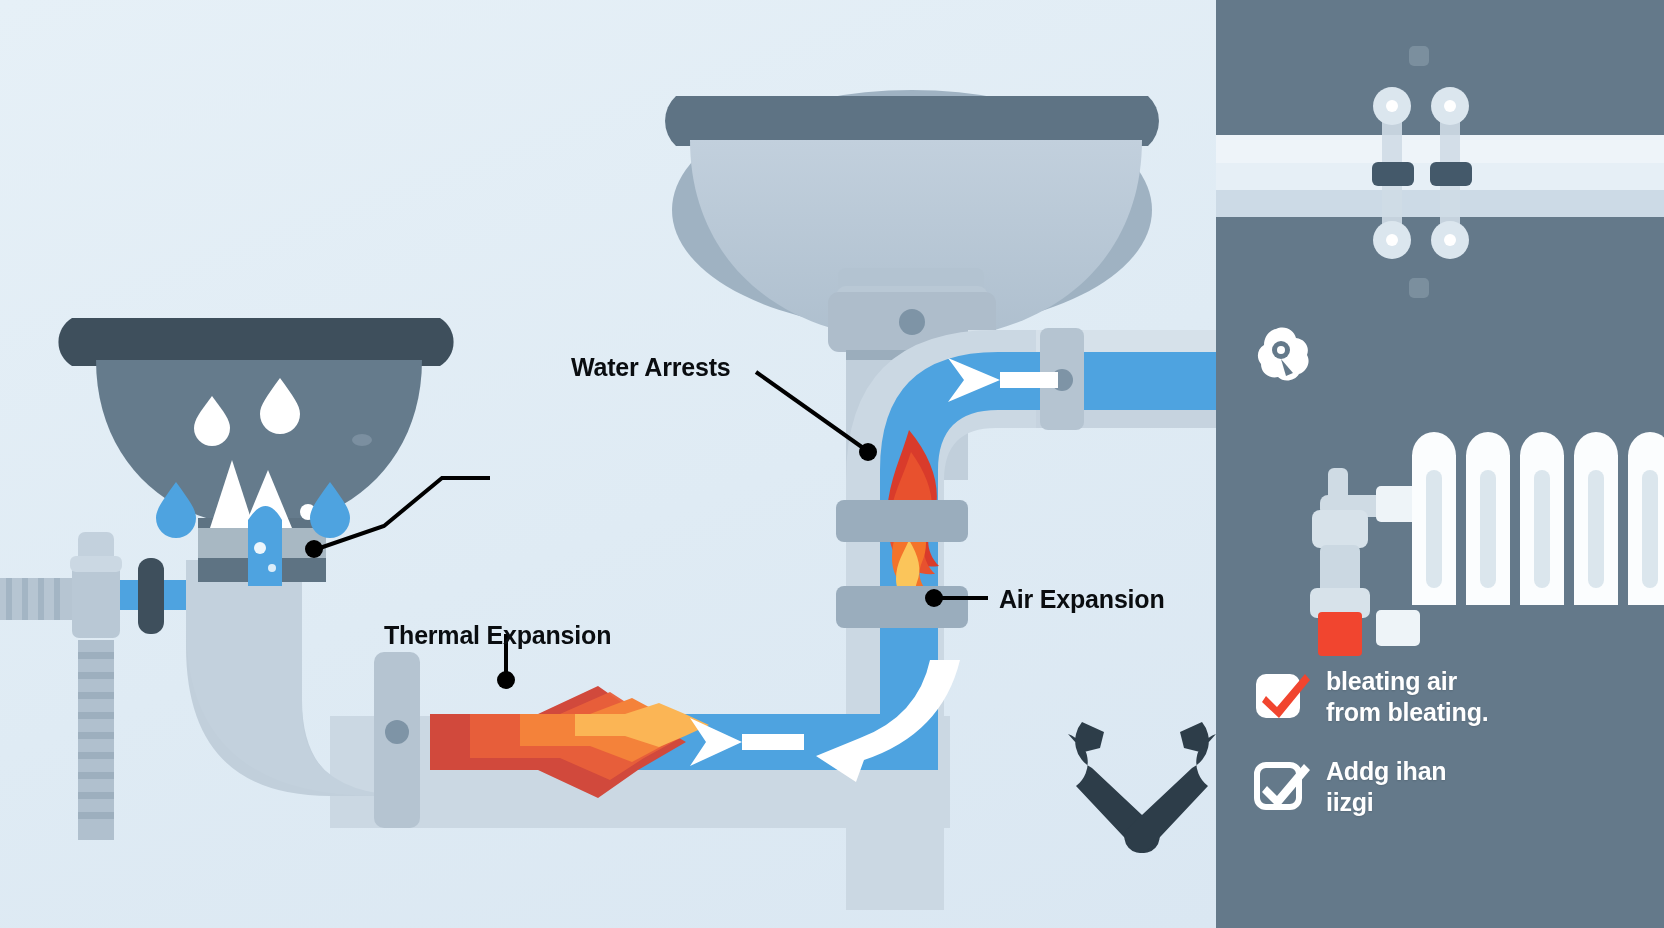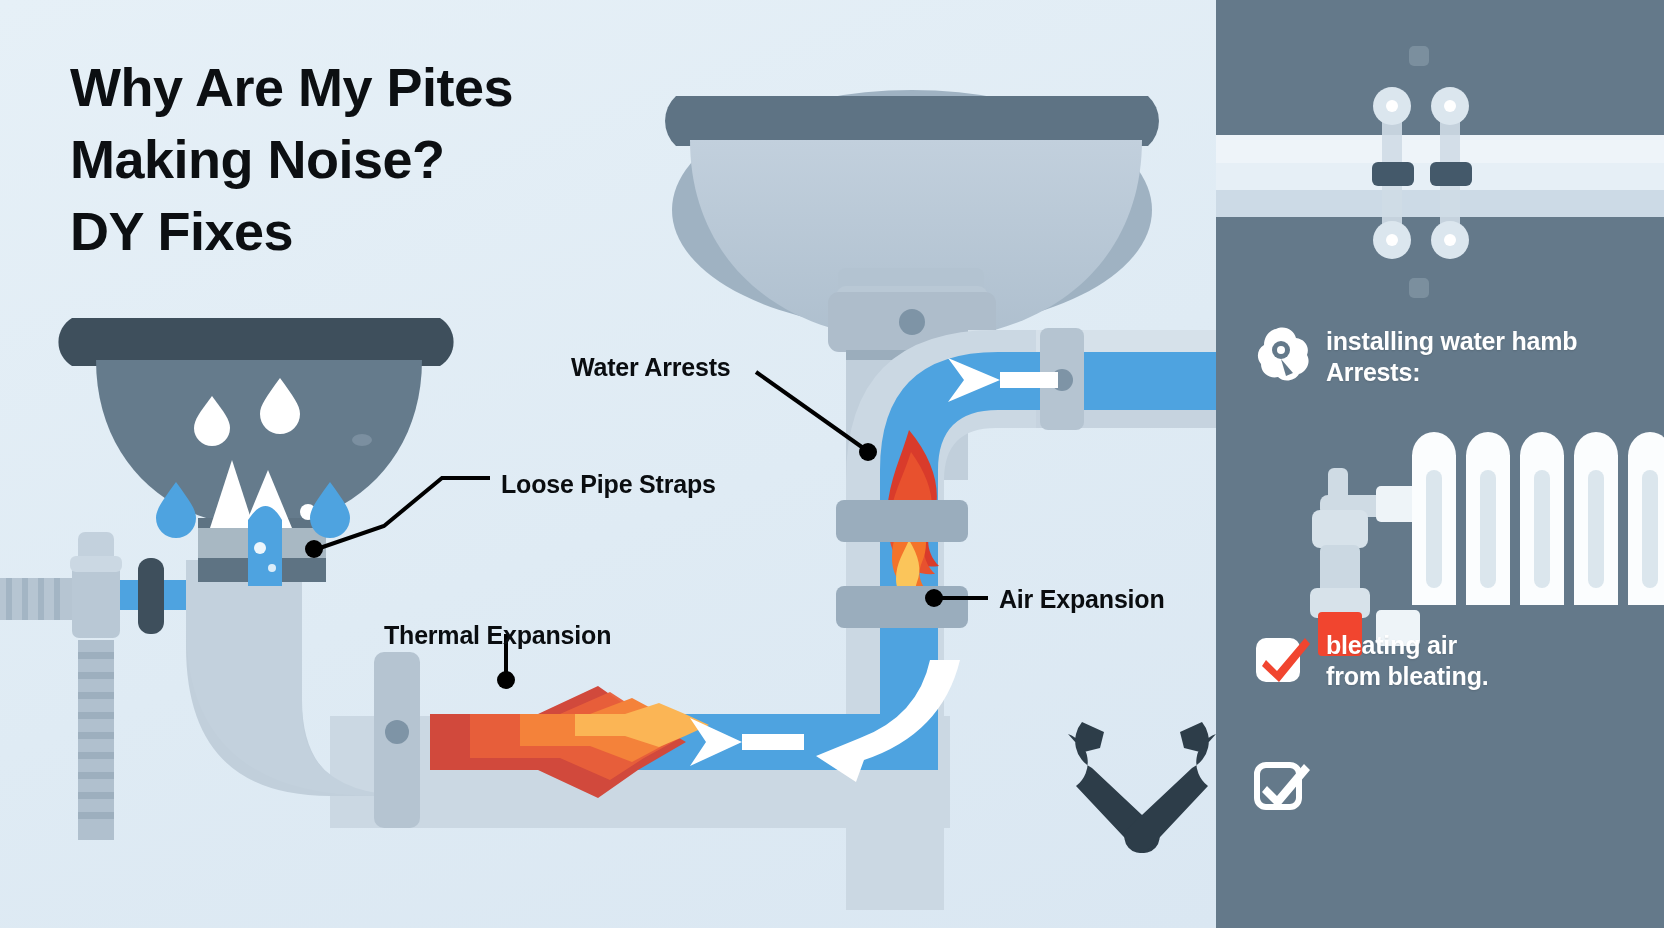--- a/index.html
+++ b/index.html
@@ -87,35 +87,30 @@
   .rp-text {
     color: #ffffff;
     font-size: 25px;
     font-weight: 600;
     line-height: 1.22;
     letter-spacing: -0.2px;
     white-space: pre;
     text-shadow: 0 1px 2px rgba(0,0,0,.12);
   }
   #rp-item-0 { left: 38px; top: 326px; }
-  #rp-item-1 { left: 38px; top: 630px; }
+  #rp-item-1 { left: 38px; top: 666px; }
   #rp-item-2 { left: 38px; top: 756px; }
 </style>
 </head>
 <body>
 
 <div id="stage">
 
   <div id="main-panel">
 
-    <div id="headline">
-      <span class="hl-line">Why Are My Pites</span>
-      <span class="hl-line">Making Noise?</span>
-      <span class="hl-line">DY Fixes</span>
-    </div>
 
     <svg class="artlayer" viewBox="0 0 1216 928">
       <defs>
         <linearGradient id="gFlameV" x1="0" y1="1" x2="0" y2="0">
           <stop offset="0%" stop-color="#fbc55a"></stop>
           <stop offset="55%" stop-color="#f4732a"></stop>
           <stop offset="100%" stop-color="#d93b2b"></stop>
         </linearGradient>
         <linearGradient id="gFlameH" x1="0" y1="0" x2="1" y2="0">
           <stop offset="0%" stop-color="#d94a3c"></stop>
@@ -264,21 +259,20 @@
         <circle cx="934" cy="598" r="9"></circle>
       </g>
 
       <g fill="#2d3d49" transform="translate(1066,716)">
         <path d="M16 6 a30 30 0 0 0 10 46 l66 62 a16 16 0 0 1 -20 22 l-62 -66 a30 30 0 0 0 -8 -52 l16 18 l16 -4 l4 -16 z"></path>
         <path d="M136 6 a30 30 0 0 1 -10 46 l-66 62 a16 16 0 0 0 20 22 l62 -66 a30 30 0 0 1 8 -52 l-16 18 l-16 -4 l-4 -16 z"></path>
       </g>
     </svg>
 
     <div id="label-water-hammer" class="callout-label">Water Arrests</div>
-    <div id="label-loose-straps" class="callout-label">Loose Pipe Straps</div>
     <div id="label-thermal-exp" class="callout-label">Thermal Expansion</div>
     <div id="label-air-chambers" class="callout-label">Air Expansion</div>
   </div>
 
   <div id="right-panel">
 
     <svg class="rp-art" viewBox="0 0 448 928">
 
       <g>
         <rect x="0" y="135" width="448" height="82" fill="#e6eff6"></rect>
@@ -336,32 +330,32 @@
       </g>
     </svg>
 
     <div id="rp-item-0" class="rp-item">
       <svg class="rp-icon" viewBox="0 0 56 56">
         <path d="M22 3 c9 -4 18 1 20 9 c9 1 14 9 11 17 c4 7 0 16 -8 19 c-4 7 -15 9 -21 3 c-9 2 -17 -4 -17 -13 c-5 -6 -4 -15 3 -19 c0 -9 6 -15 12 -16 z" fill="#ffffff"></path>
         <circle cx="27" cy="24" r="9" fill="#64798a"></circle>
         <circle cx="27" cy="24" r="4" fill="#ffffff"></circle>
         <path d="M27 33 l12 14 l-7 3 z" fill="#64798a"></path>
       </svg>
-      <div class="rp-text"><span>installing water hamb</span><br><span>Arrests:</span></div>
     </div>
 
     <div id="rp-item-1" class="rp-item">
       <svg class="rp-icon" viewBox="0 0 56 56">
         <rect x="2" y="8" width="44" height="44" rx="10" fill="#ffffff"></rect>
         <path d="M12 30 l11 11 l28 -33 l5 6 l-31 38 l-17 -16 z" fill="#f1452f"></path>
       </svg>
       <div class="rp-text"><span>bleating air</span><br><span>from bleating.</span></div>
     </div>
 
     <div id="rp-item-2" class="rp-item">
       <svg class="rp-icon" viewBox="0 0 56 56">
         <rect x="3" y="9" width="42" height="42" rx="9" fill="none" stroke="#ffffff" stroke-width="6"></rect>
         <path d="M13 30 l10 10 l27 -32 l6 6 l-32 38 l-16 -16 z" fill="#ffffff"></path>
       </svg>
+      <div class="rp-text"><span>Addg ihan</span><br><span>iizgi</span></div>
     </div>
   </div>
 
 </div>
 
 </body></html>

